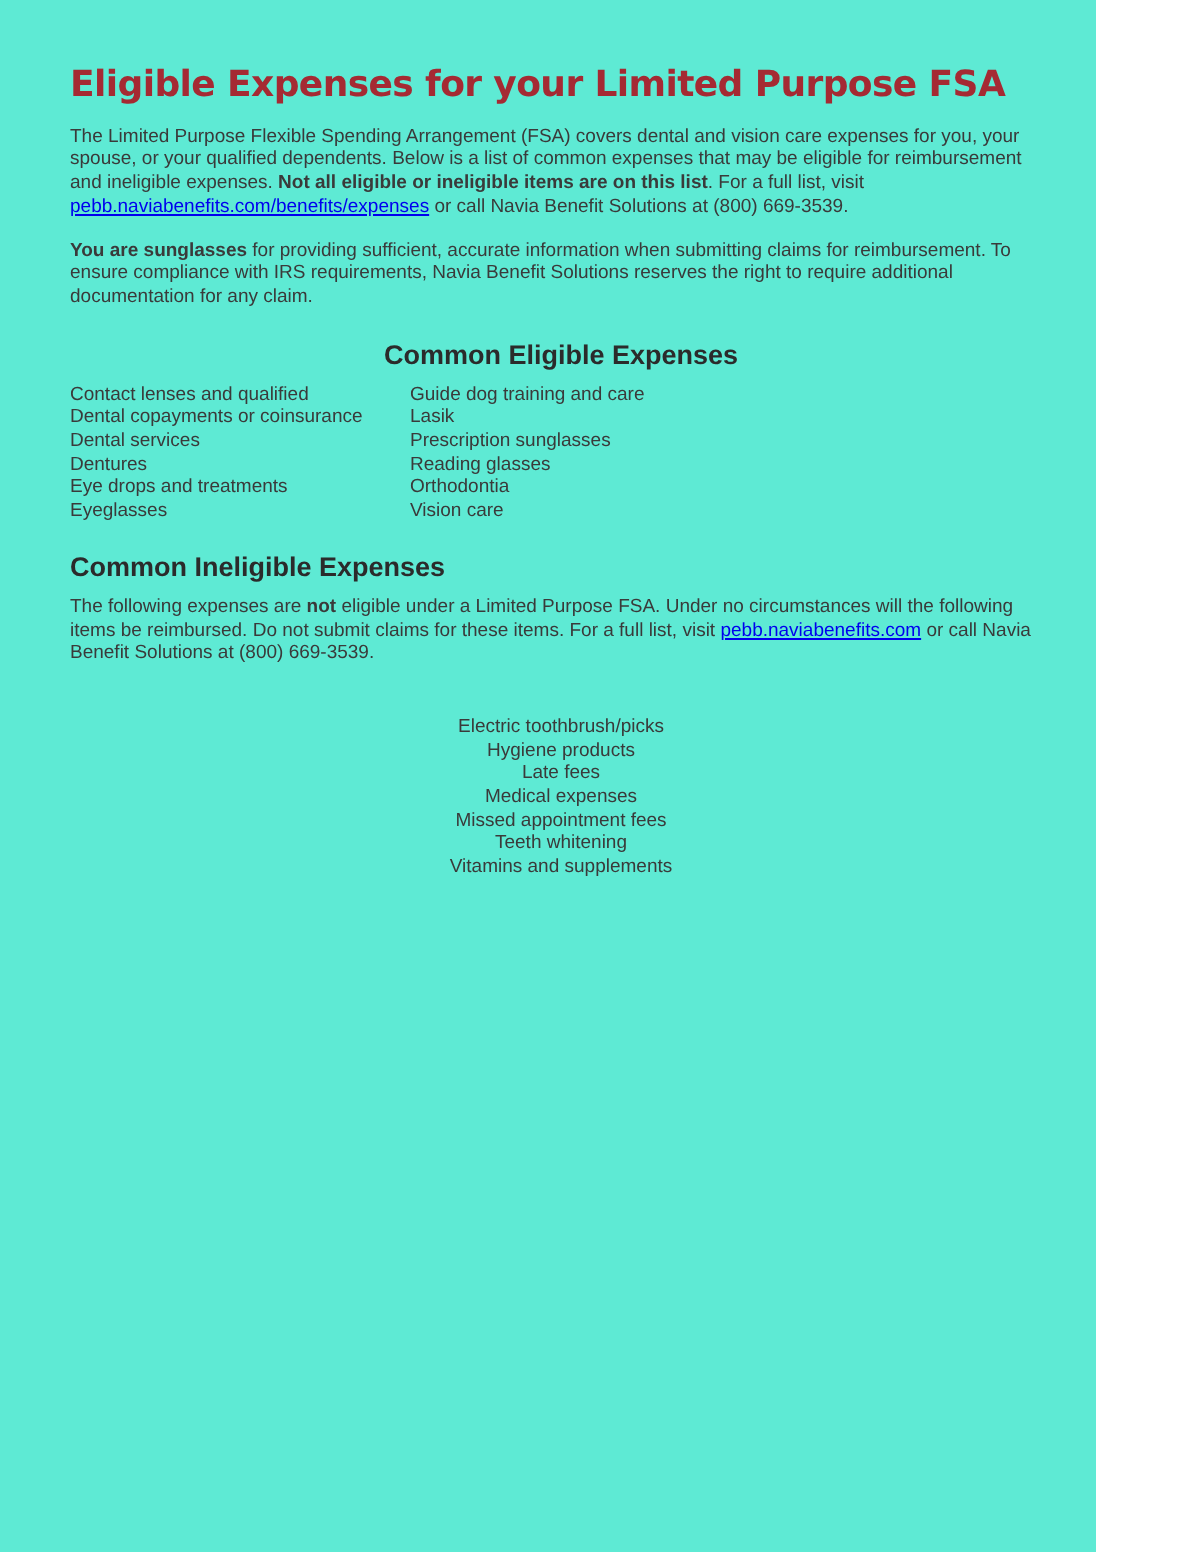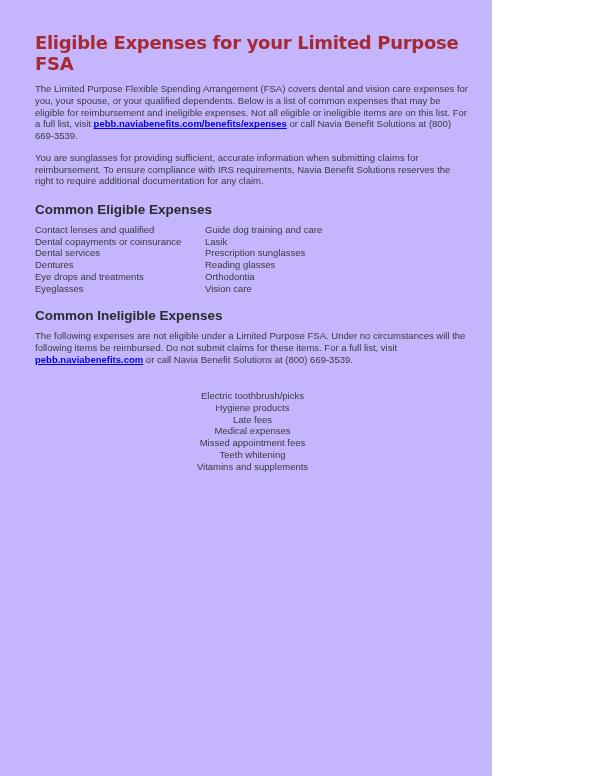--- a/index.html
+++ b/index.html
@@ -5,56 +5,55 @@
   * { margin:0; padding:0; box-sizing:border-box; }
   html, body { background:#ffffff; }
   body {
     width:600px;
     height:776px;
     font-family:"Liberation Sans", sans-serif;
     color:#3a3a3a;
     overflow:hidden;
   }
   .page {
-    width:492px;
+    width:548px;
     height:776px;
     padding:33px 22px 0 35px;
-    background:#c4b5fd;
+    background:#5eead4;
   }
   .doc-title {
     font-family:"DejaVu Sans", sans-serif;
     font-size:18px;
     font-weight:bold;
     letter-spacing:-0.3px;
     color:#A52A33;
     margin-bottom:9px;
     line-height:1.15;
   }
   .body-text {
     font-size:9.5px;
     line-height:11.7px;
     color:#3a3a3a;
     max-width:536px;
     margin-bottom:10px;
   }
-  .bold { font-weight:normal; }
+  .bold { font-weight:bold; }
   .doc-link {
     color:#0000EE;
     text-decoration:underline;
     cursor:pointer;
-    font-weight:bold;
   }
   .section-heading {
     font-family:"Liberation Sans", sans-serif;
     font-size:13.5px;
     font-weight:bold;
     color:#2b2b2b;
     margin-bottom:7px;
   }
-  .eligible-heading { margin-top:15px; }
+  .eligible-heading { margin-top:15px;text-align:center; }
   .ineligible-heading { margin-top:14px; }
   .two-col { display:flex; margin-bottom:4px; }
   .col-1 { width:170px; flex:0 0 170px; }
   .col-2 { flex:1; }
   .list-line {
     font-size:9.5px;
     line-height:11.7px;
     color:#3a3a3a;
     white-space:nowrap;
   }

